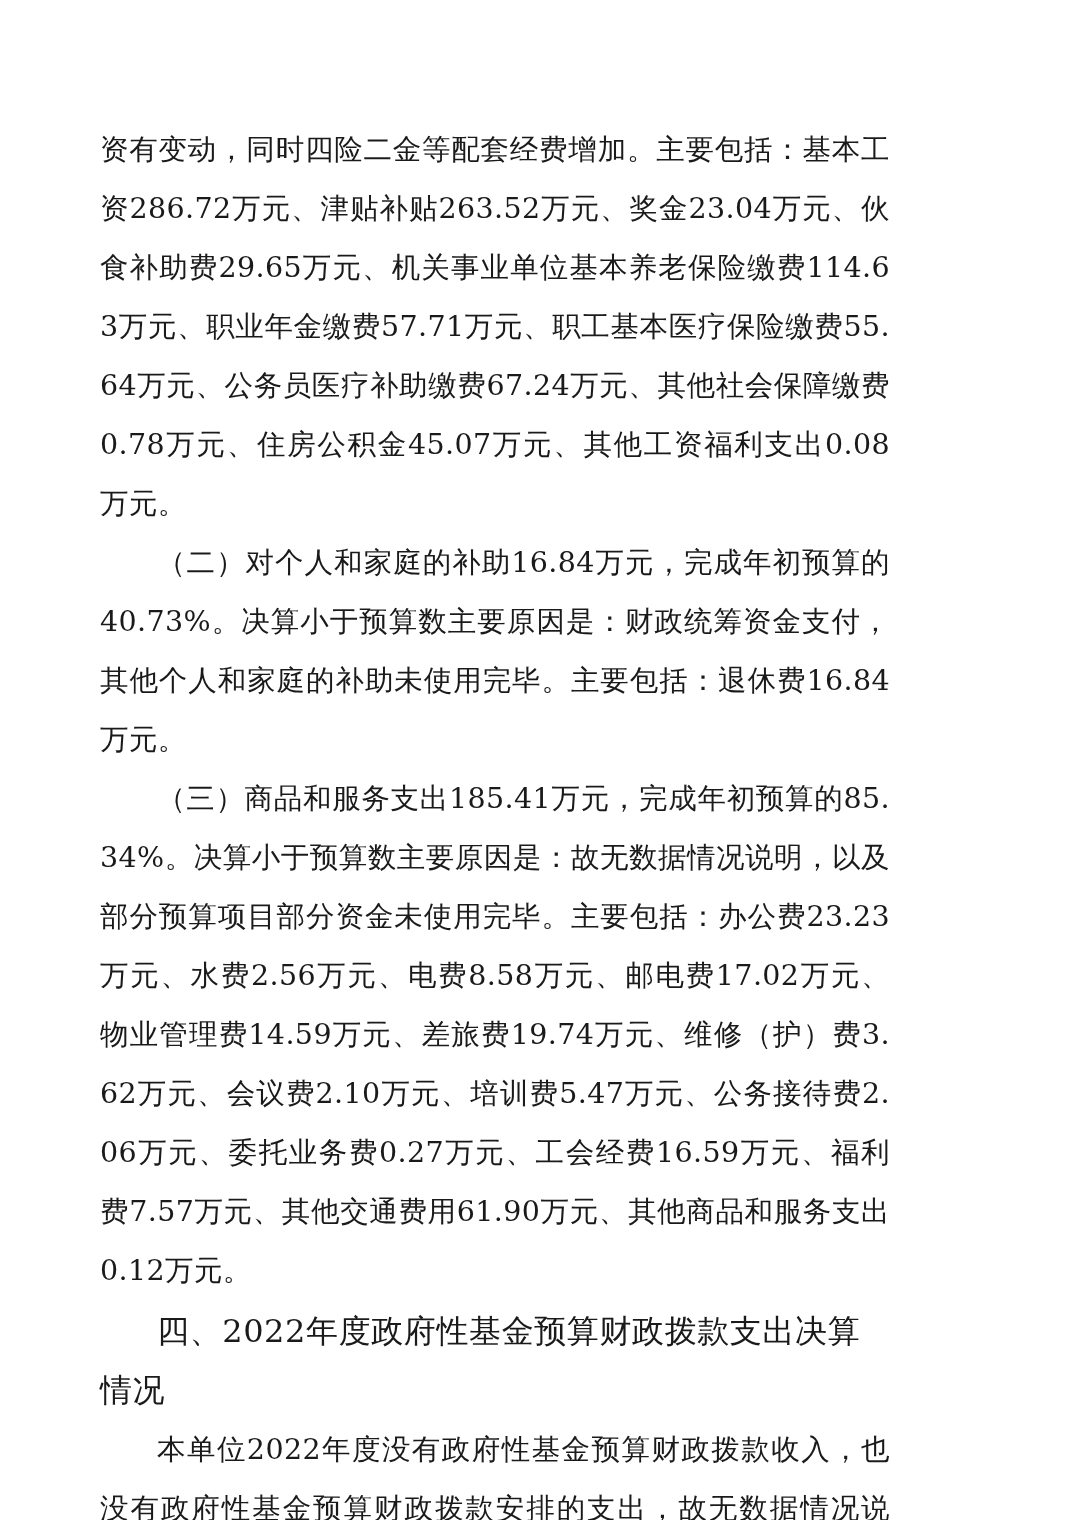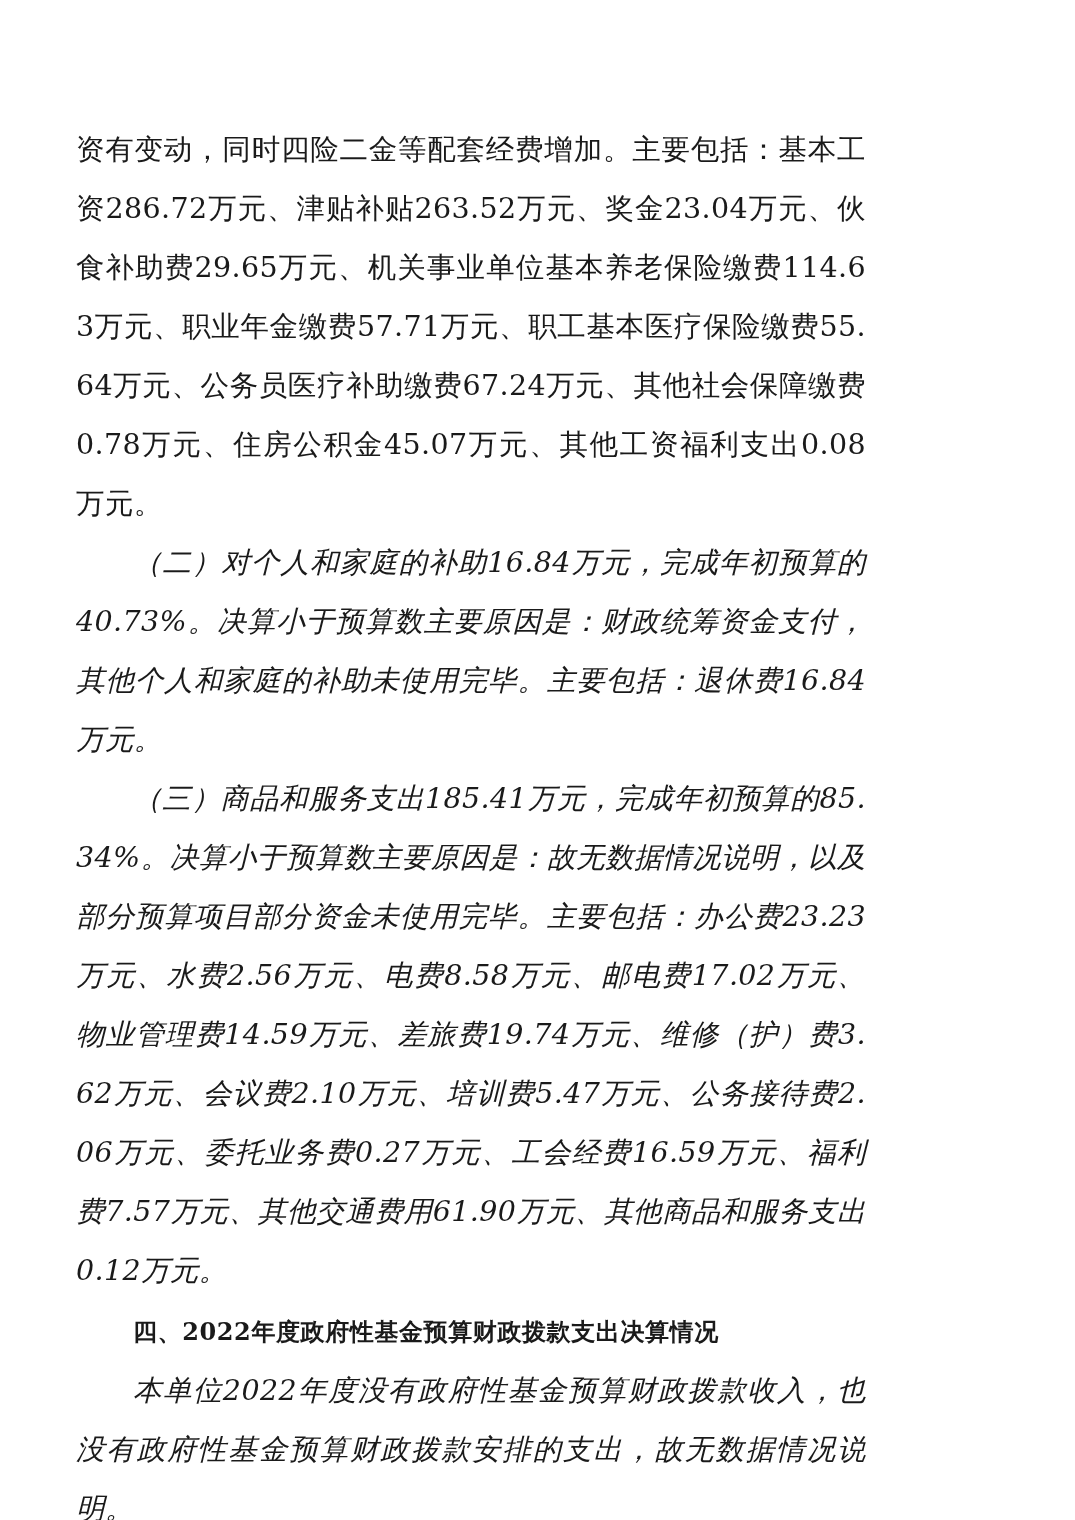--- a/index.html
+++ b/index.html
@@ -12,43 +12,42 @@
     height: 1520px;
     font-family: "DejaVu Serif", "Liberation Serif", serif;
     color: #1a1a1a;
     position: relative;
     overflow: hidden;
   }
   .page {
     box-sizing: border-box;
     width: 1075px;
     height: 1116px;
-    padding: 120px 120px 60px 76px;
+    padding: 120px 120px 60px 100px;
   }
   .doc-body {
     width: 790px;
   }
   p.para {
     margin: 0;
     font-size: 28.5px;
     line-height: 59px;
     letter-spacing: 0.4px;
     text-align: justify;
     text-justify: inter-ideograph;
     word-break: break-all;
   }
   p.indent {
     text-indent: 57px;
-    font-style: italic;
   }
   h2.section-heading {
     margin: 0;
-    font-size: 24px;
+    font-size: 32px;
     line-height: 59px;
-    font-weight: bold;
+    font-weight: normal;
     text-indent: 57px;
     letter-spacing: 0.6px;
     word-break: break-all;
   }
   .spacer-sm { height: 2px; }
 </style>
 </head>
 <body>
 
 <div class="page">

